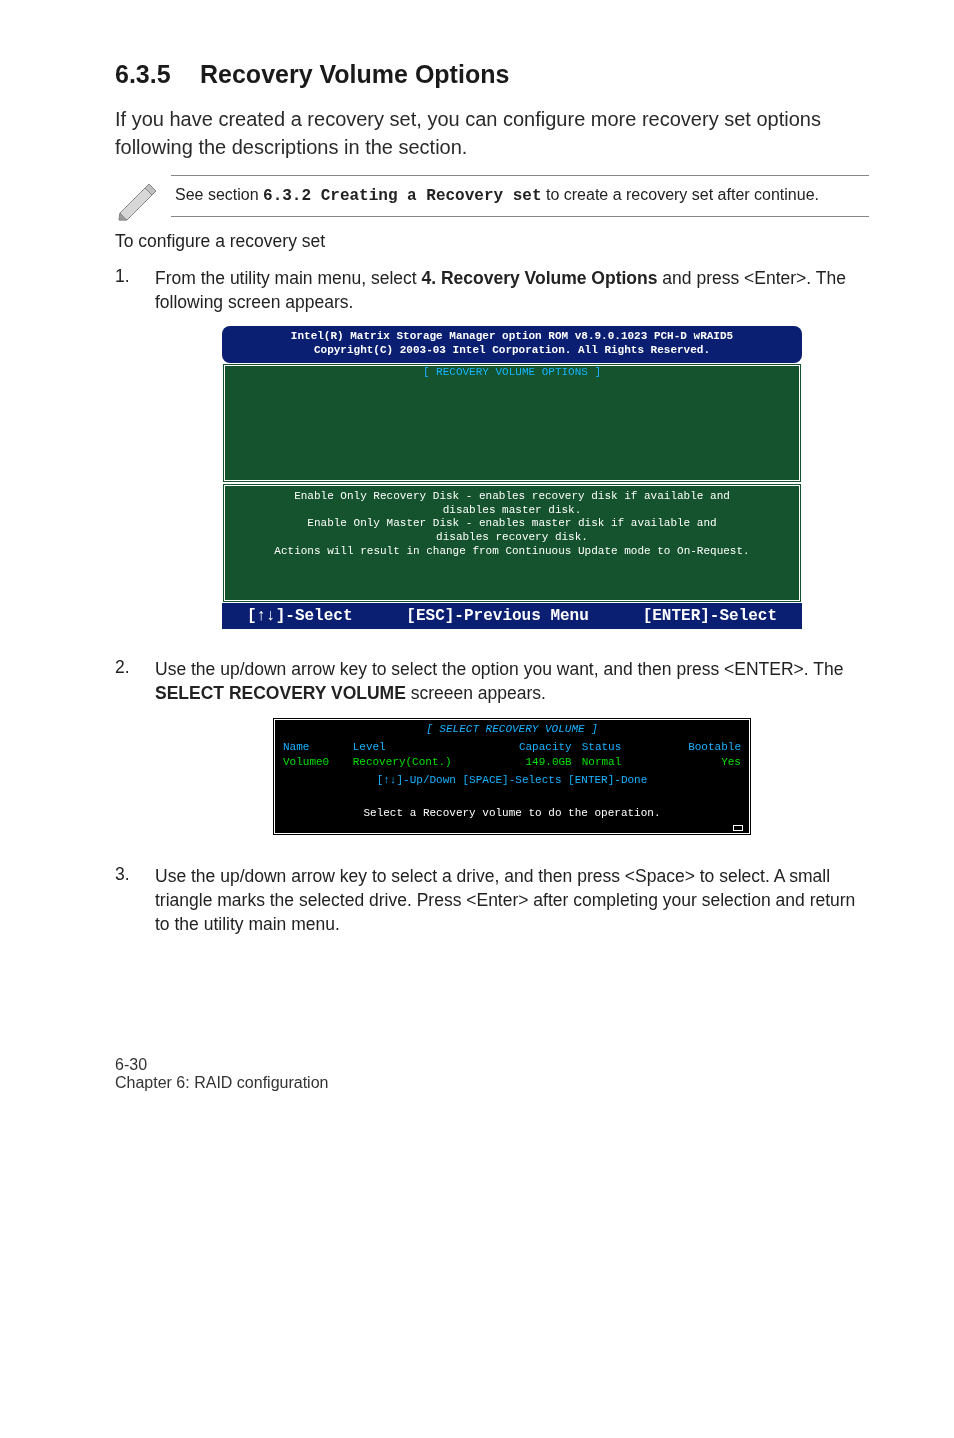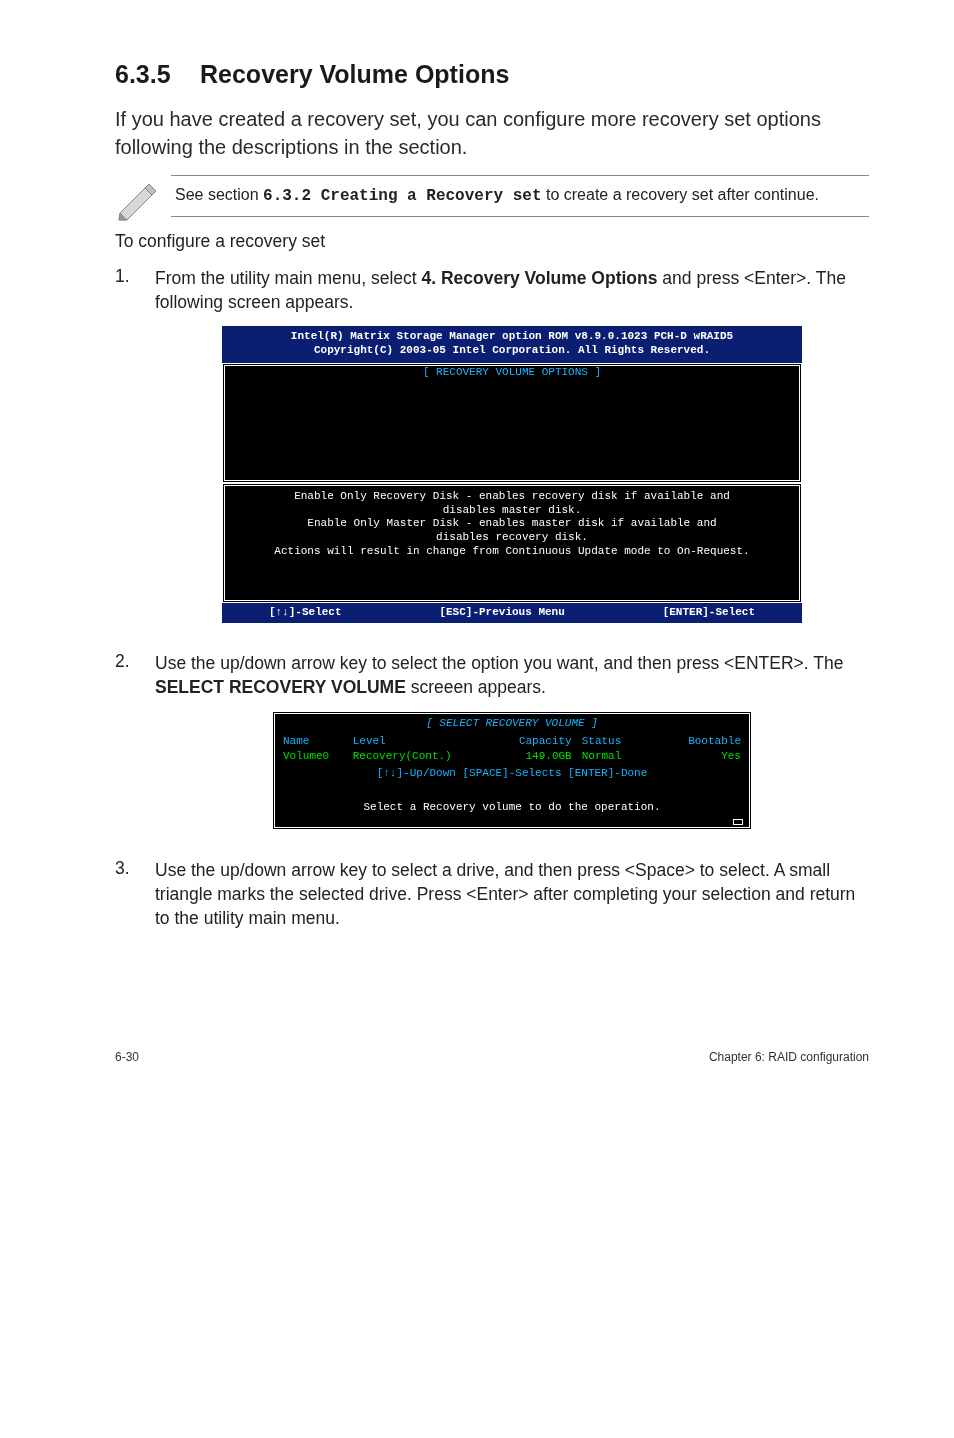--- a/index.html
+++ b/index.html
@@ -83,23 +83,24 @@
     font-family: "Courier New", Courier, monospace;
     font-size: 11px;
     line-height: 1.25;
   }
   .bios-header {
     background: #0a1f72;
     color: #ffffff;
     text-align: center;
     padding: 4px 6px 5px 6px;
     font-weight: bold;
+    border-radius: 8px;
   }
   .bios-body {
-    background: #000000;
+    background: #14532d;
     color: #fff;
     border: 3px double #fff;
     border-left: 3px double #fff;
     border-right: 3px double #fff;
     padding: 2px 6px 20px 6px;
     position: relative;
   }
   .bios-body.upper {
     min-height: 120px;
   }
@@ -128,21 +129,21 @@
     padding: 2px 6px;
   }
   .bios-footer {
     background: #0a1f72;
     color: #ffffff;
     display: flex;
     justify-content: space-around;
     padding: 3px 10px;
     font-weight: bold;
     font-family: "Courier New", Courier, monospace;
-    font-size: 11px;
+    font-size: 16px;
     gap: 24px;
   }
 
   
   .mini-box {
     width: 480px;
     margin: 12px auto 18px auto;
     background: #000;
     color: #fff;
     border: 3px double #fff;
@@ -173,23 +174,24 @@
   .mini-corner {
     position: absolute;
     bottom: 2px; right: 6px;
     border: 1px double #fff;
     width: 10px; height: 6px;
   }
 
   .page-footer {
     display: flex;
     justify-content: space-between;
-    font-size: 12px;
+    font-size: 16px;
     color: #333;
     padding: 70px 85px 40px 115px;
+    flex-direction: column;
   }
 </style>
 </head>
 <body>
 
 <div class="page">
 
   <h2 class="section-heading">
     <span class="num">6.3.5</span><span>Recovery Volume Options</span>
   </h2>
@@ -215,21 +217,21 @@
 
     <li>
       <div class="stepnum">1.</div>
       <div class="stepbody">
         <span>From the utility main menu, select </span><b>4. Recovery Volume Options</b><span> and press &lt;Enter&gt;. The following screen appears.</span>
 
         
         <div class="bios-box">
           <div class="bios-header">
             <div>Intel(R) Matrix Storage Manager option ROM v8.9.0.1023 PCH-D wRAID5</div>
-            <div>Copyright(C) 2003-05 Intel Corporation.  All Rights Reserved.</div>
+            <div>Copyright(C) 2003-03 Intel Corporation.  All Rights Reserved.</div>
           </div>
           <div class="bios-body upper">
             <div class="panel-title">[ RECOVERY VOLUME OPTIONS ]</div>
           </div>
           <div class="bios-body lower">
             <div class="help-text">Enable Only Recovery Disk - enables recovery disk if available and
 disables master disk.
 Enable Only Master Disk - enables master disk if available and
 disables recovery disk.
 Actions will result in change from Continuous Update mode to On-Request.</div>

